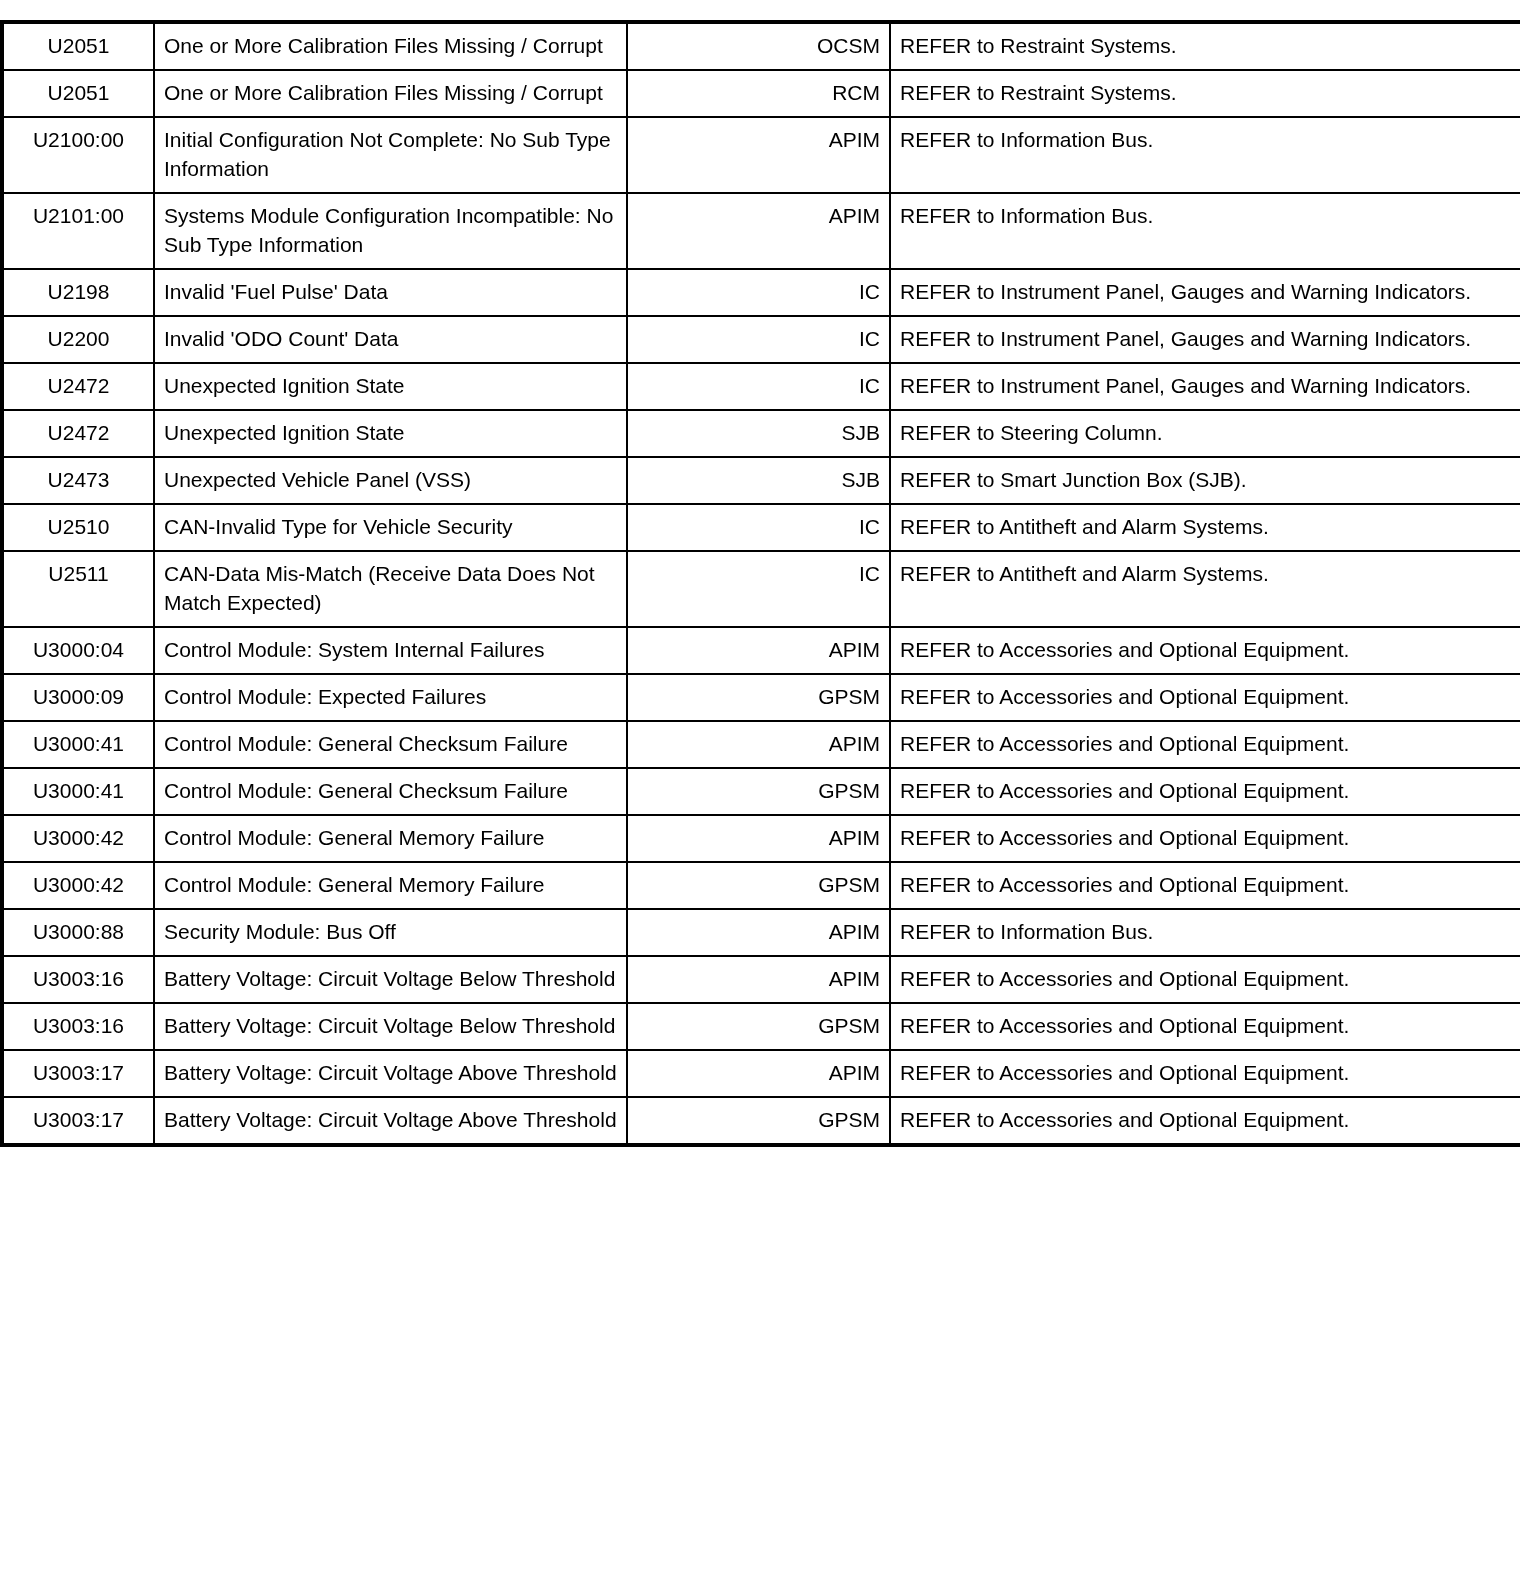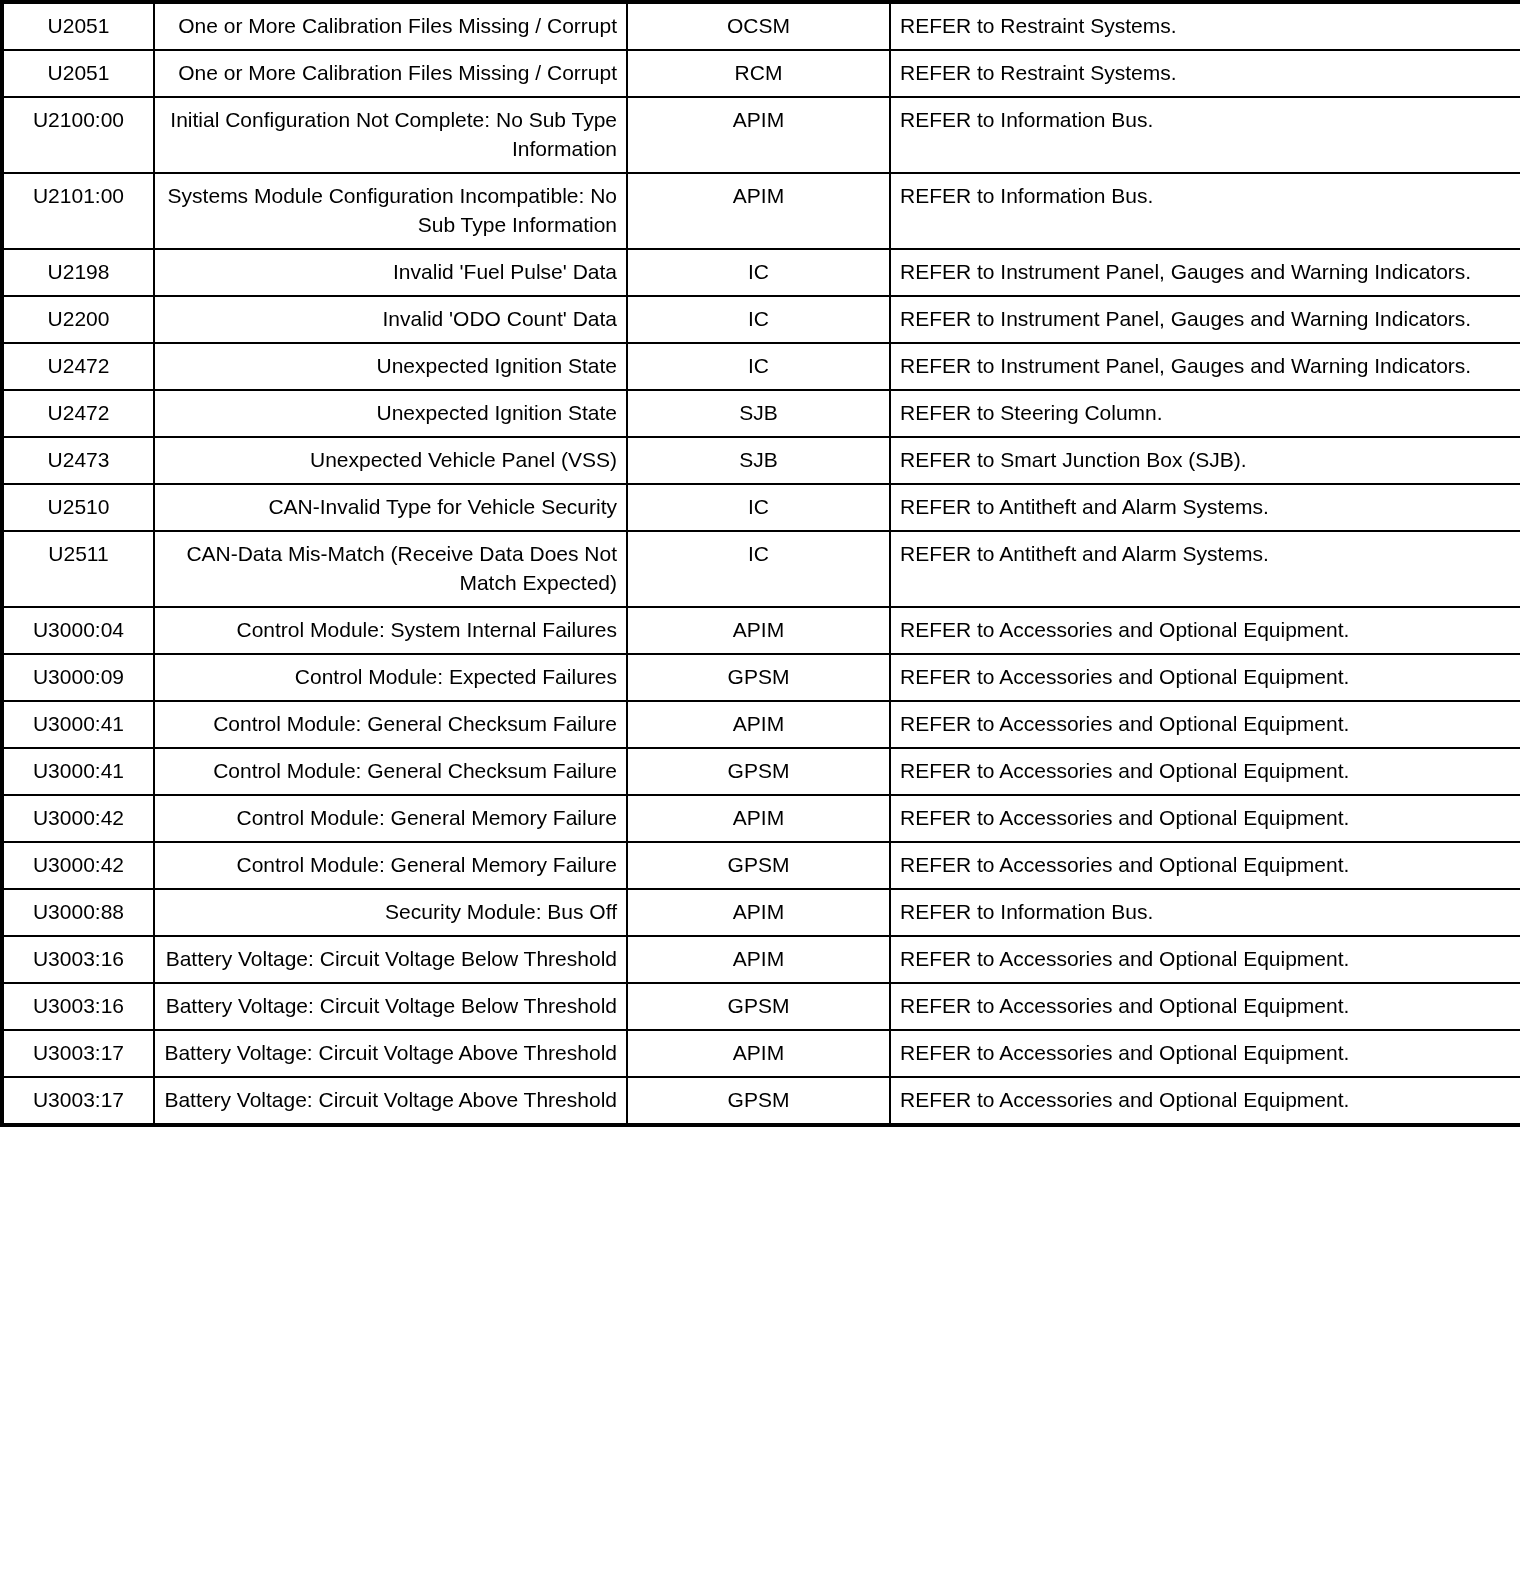--- a/index.html
+++ b/index.html
@@ -7,20 +7,21 @@
     padding: 0;
     background: #ffffff;
   }
   body {
     font-family: "Liberation Sans", "DejaVu Sans", sans-serif;
     color: #000000;
   }
   .dtc-table-wrap {
     width: 1520px;
     box-sizing: border-box;
+    margin-top: 20px;
   }
   table.dtc-table {
     width: 1520px;
     border-collapse: collapse;
     table-layout: fixed;
     border: 4px solid #000000;
     background: #ffffff;
   }
   table.dtc-table td {
     border: 2px solid #000000;
@@ -33,25 +34,25 @@
     word-wrap: break-word;
   }
   td.col-code {
     width: 131px;
     text-align: center;
     padding-left: 4px;
     padding-right: 4px;
   }
   td.col-desc {
     width: 453px;
-    text-align: right;
+    text-align: left;
   }
   td.col-module {
     width: 243px;
-    text-align: center;
+    text-align: right;
   }
   td.col-action {
     width: 677px;
     text-align: left;
   }
   tr.dtc-row {
     min-height: 48px;
   }
 </style>
 </head>

